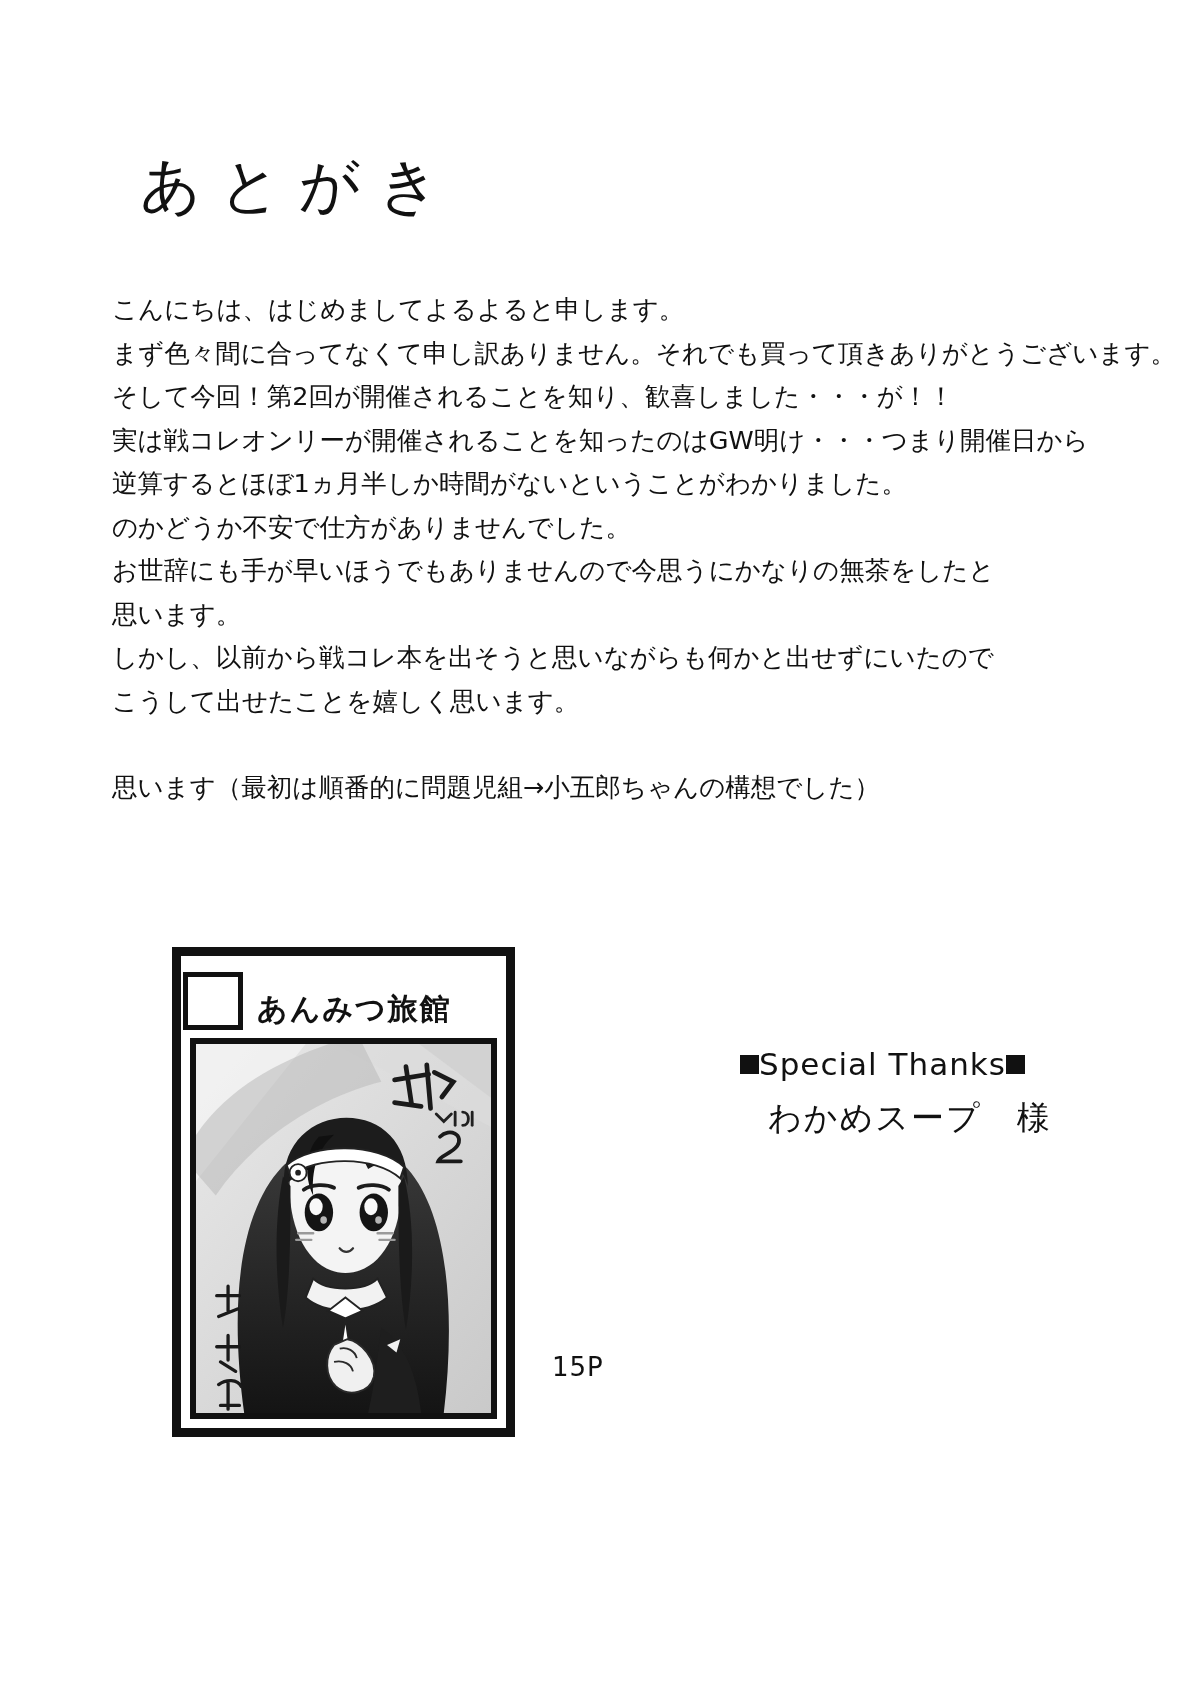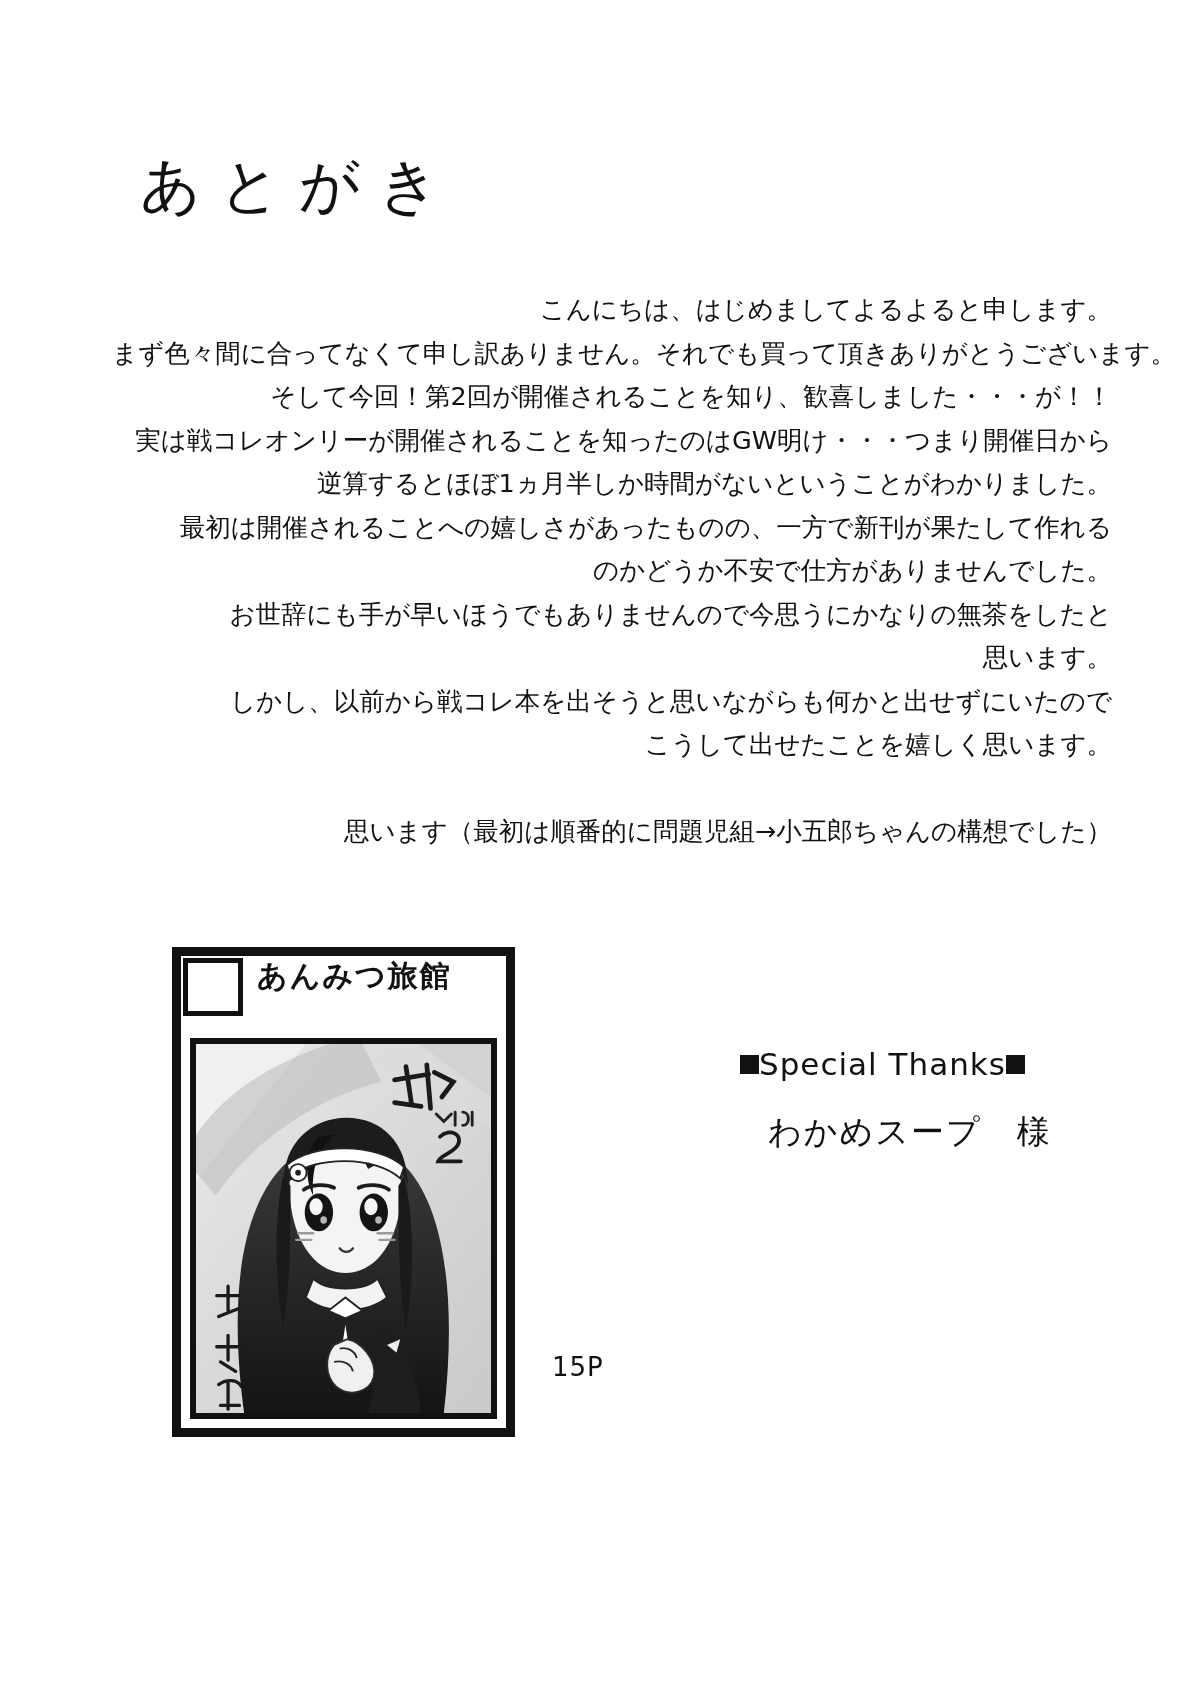--- a/index.html
+++ b/index.html
@@ -33,21 +33,20 @@
   }
   .body-text {
     position: absolute;
     left: 112px;
     top: 288px;
     width: 1000px;
     font-size: 25.5px;
     line-height: 43.5px;
     color: #111;
     letter-spacing: 0px;
-    text-align: right;
   }
   .body-text p {
     margin: 0;
     white-space: nowrap;
   }
   .para-gap {
     height: 43px;
   }
   
   .cover {
@@ -58,21 +57,21 @@
     height: 490px;
     background: #ffffff;
     border: 9px solid #111;
     box-sizing: border-box;
   }
   .cover-header {
     position: relative;
     height: 74px;
     border-bottom: 0px;
     display: flex;
-    align-items: flex-start;
+    align-items: flex-end;
   }
   .cover-swatch {
     width: 60px;
     height: 58px;
     border: 5px solid #111;
     box-sizing: border-box;
     margin-left: 2px;
     margin-top: 2px;
     background: #fff;
   }
@@ -118,21 +117,21 @@
   .thanks-head {
     font-size: 31px;
     letter-spacing: 1px;
     color: #111;
     white-space: nowrap;
   }
   .thanks-name {
     font-size: 33px;
     letter-spacing: 2px;
     color: #111;
-    margin-top: 28px;
+    margin-top: 14px;
     margin-left: 28px;
     white-space: nowrap;
   }
   .sq {
     display: inline-block;
     width: 19px;
     height: 19px;
     background: #111;
     vertical-align: 1px;
   }
@@ -143,21 +142,20 @@
 <div class="page">
 
   <div class="title">あとがき</div>
 
   <div class="body-text">
     <p>こんにちは、はじめましてよるよると申します。</p>
     <p>まず色々間に合ってなくて申し訳ありません。それでも買って頂きありがとうございます。</p>
     <p>そして今回！第2回が開催されることを知り、歓喜しました・・・が！！</p>
     <p>実は戦コレオンリーが開催されることを知ったのはGW明け・・・つまり開催日から</p>
     <p>逆算するとほぼ1ヵ月半しか時間がないということがわかりました。</p>
-    <p>最初は開催されることへの嬉しさがあったものの、一方で新刊が果たして作れる</p>
     <p>のかどうか不安で仕方がありませんでした。</p>
     <p>お世辞にも手が早いほうでもありませんので今思うにかなりの無茶をしたと</p>
     <p>思います。</p>
     <p>しかし、以前から戦コレ本を出そうと思いながらも何かと出せずにいたので</p>
     <p>こうして出せたことを嬉しく思います。</p>
     <div class="para-gap"></div>
     <p>思います（最初は順番的に問題児組→小五郎ちゃんの構想でした）</p>
   </div>
 
   <div class="cover">

